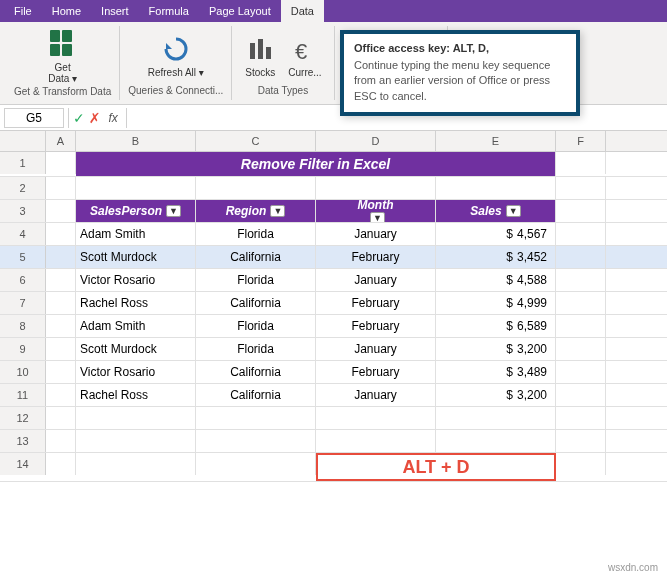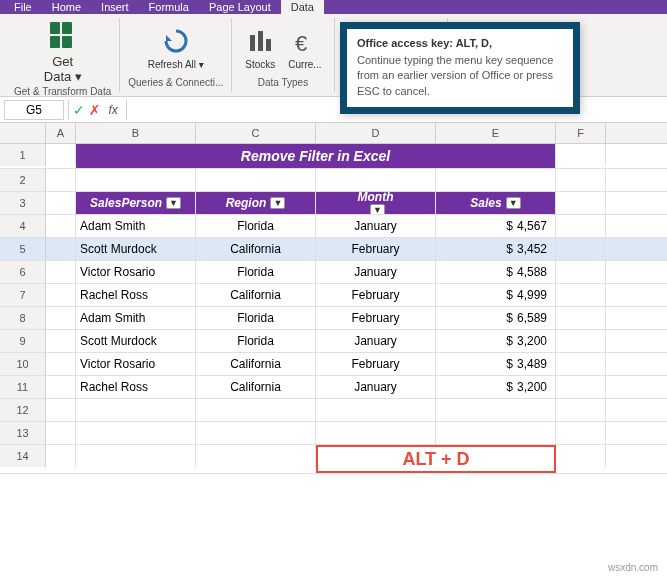--- a/index.html
+++ b/index.html
@@ -15,21 +15,21 @@
 
     
     .ribbon {
       background: #f3f2f1;
       border-bottom: 1px solid #d0d0d0;
     }
 
     .ribbon-tabs {
       display: flex;
       background: #6b3fa0;
-      height: 14px;
+      height: 22px;
       align-items: center;
       padding-left: 4px;
     }
 
     .ribbon-tab {
       color: #fff;
       font-size: 11px;
       padding: 4px 10px;
       cursor: pointer;
       height: 26px;
@@ -93,21 +93,21 @@
       justify-content: center;
       font-size: 18px;
     }
 
     
     .tooltip-popup {
       position: absolute;
       top: 8px;
       left: 340px;
       background: #fff;
-      border: 7px solid #0c4a6e;
+      border: 4px solid #0c4a6e;
       box-shadow: 2px 2px 8px rgba(0,0,0,0.2);
       width: 240px;
       padding: 8px 10px;
       z-index: 100;
       font-size: 11px;
     }
 
     .tooltip-title {
       font-weight: bold;
       font-size: 11px;
@@ -293,21 +293,21 @@
       <div class="ribbon-group-buttons">
         <div class="ribbon-btn">
           <div class="icon-block">
             <svg width="30" height="36" viewBox="0 0 30 36">
               <rect x="2" y="2" width="10" height="12" fill="#217346" rx="1"></rect>
               <rect x="14" y="2" width="10" height="12" fill="#217346" rx="1"></rect>
               <rect x="2" y="16" width="10" height="12" fill="#217346" rx="1"></rect>
               <rect x="14" y="16" width="10" height="12" fill="#217346" rx="1"></rect>
             </svg>
           </div>
-          <span style="font-size:13px;text-align:center;">Get<br>Data ▾</span>
+          <span style="font-size:10px;text-align:center;">Get<br>Data ▾</span>
         </div>
       </div>
       <div class="ribbon-group-label">Get &amp; Transform Data</div>
     </div>
 
     <div class="ribbon-group">
       <div class="ribbon-group-buttons">
         <div class="ribbon-btn">
           <div class="icon-block">
             <svg width="28" height="32" viewBox="0 0 28 32">

